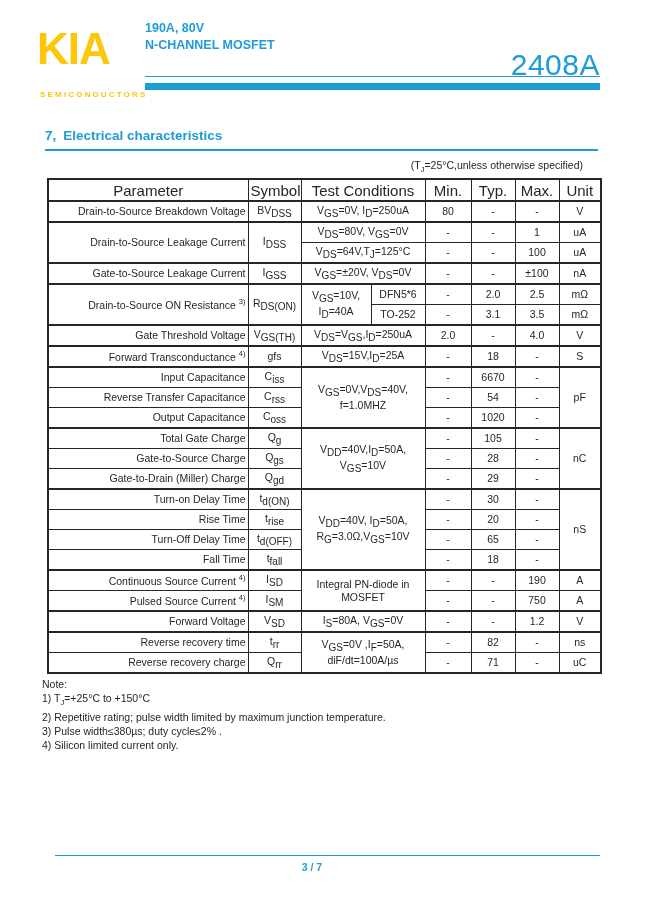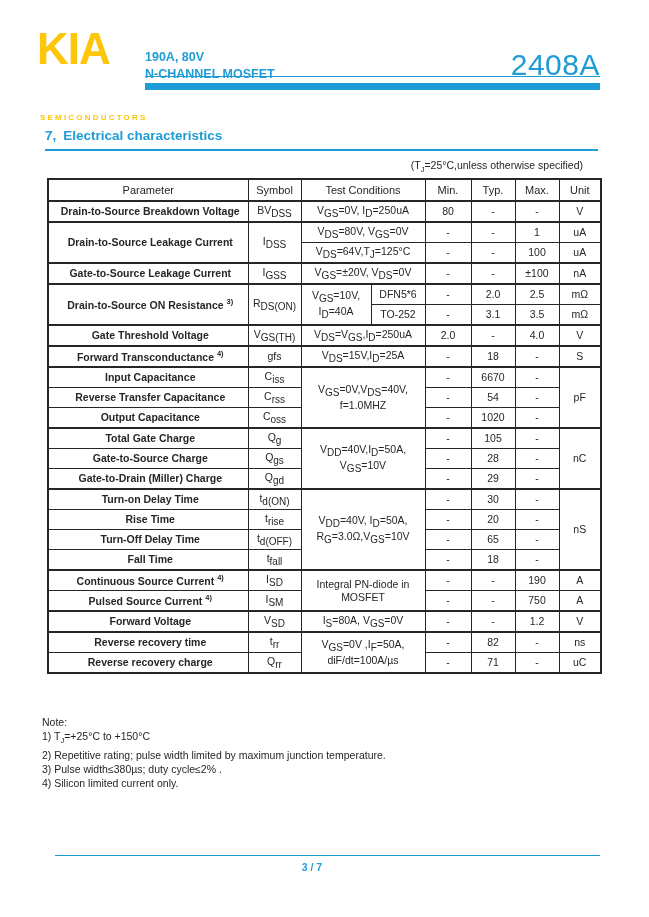--- a/index.html
+++ b/index.html
@@ -13,24 +13,23 @@
   
   .logo{
     position:absolute;left:37px;top:27px;
     font-size:44px;font-weight:bold;letter-spacing:-1px;line-height:1;
     color:var(--yellow,#fdc608);
   }
   .logo-sub{
     position:absolute;left:40px;top:90px;
     font-size:8px;font-weight:bold;letter-spacing:2.2px;
     color:var(--yellow,#fdc608);
-    margin-top:23px;
   }
   .part-info{
-    position:absolute;left:145px;top:49px;
+    position:absolute;left:145px;top:20px;
     font-size:12.5px;font-weight:bold;line-height:17px;
     color:var(--accent,#1e9cd6);
   }
   .part-number{
     position:absolute;right:49px;top:36px;
     font-size:30px;font-weight:normal;letter-spacing:0.5px;
     color:var(--accent,#1e9cd6);
     margin-top:12px;
   }
   .hline-thin{position:absolute;left:145px;top:76px;width:455px;height:1px;background:var(--accent,#1e9cd6);}
@@ -50,37 +49,37 @@
   }
 
   
   .ec-table{
     position:absolute;left:47px;top:178px;width:553px;
     border-collapse:collapse;table-layout:fixed;
     font-size:10.5px;color:#262626;
     border:2px solid #262626;
   }
   .ec-table th{
-    border:1px solid #262626;font-weight:normal;font-size:11px;
+    border:1px solid #262626;font-weight:normal;font-size:15px;
     height:20px;text-align:center;vertical-align:middle;padding:0 2px;
   }
   .ec-table td{
     border:1px solid #262626;height:19px;line-height:1.18;
     text-align:center;vertical-align:middle;padding:0 2px;
     overflow:hidden;
   }
-  .ec-table td.param{text-align:center;padding-left:6px;font-weight:bold;}
+  .ec-table td.param{text-align:right;padding-left:6px;}
   .ec-table tr.g td{border-top-width:2px;}
   .ec-table sub{font-size:10px;}
   .ec-table sup{font-size:7.5px;}
   .cond-note sub, .notes sub{font-size:7.5px;}
 
   
   .notes{
-    position:absolute;left:42px;top:715px;
+    position:absolute;left:42px;top:677px;
     font-size:10.5px;line-height:14px;color:#262626;
   }
 
   
   .footer-line{position:absolute;left:55px;top:855px;width:545px;height:1px;background:var(--accent,#1e9cd6);}
   .footer-page{
     position:absolute;left:0;top:861px;width:624px;text-align:center;
     font-size:10.5px;font-weight:bold;color:var(--accent,#1e9cd6);
   }
   .footer-rev{

